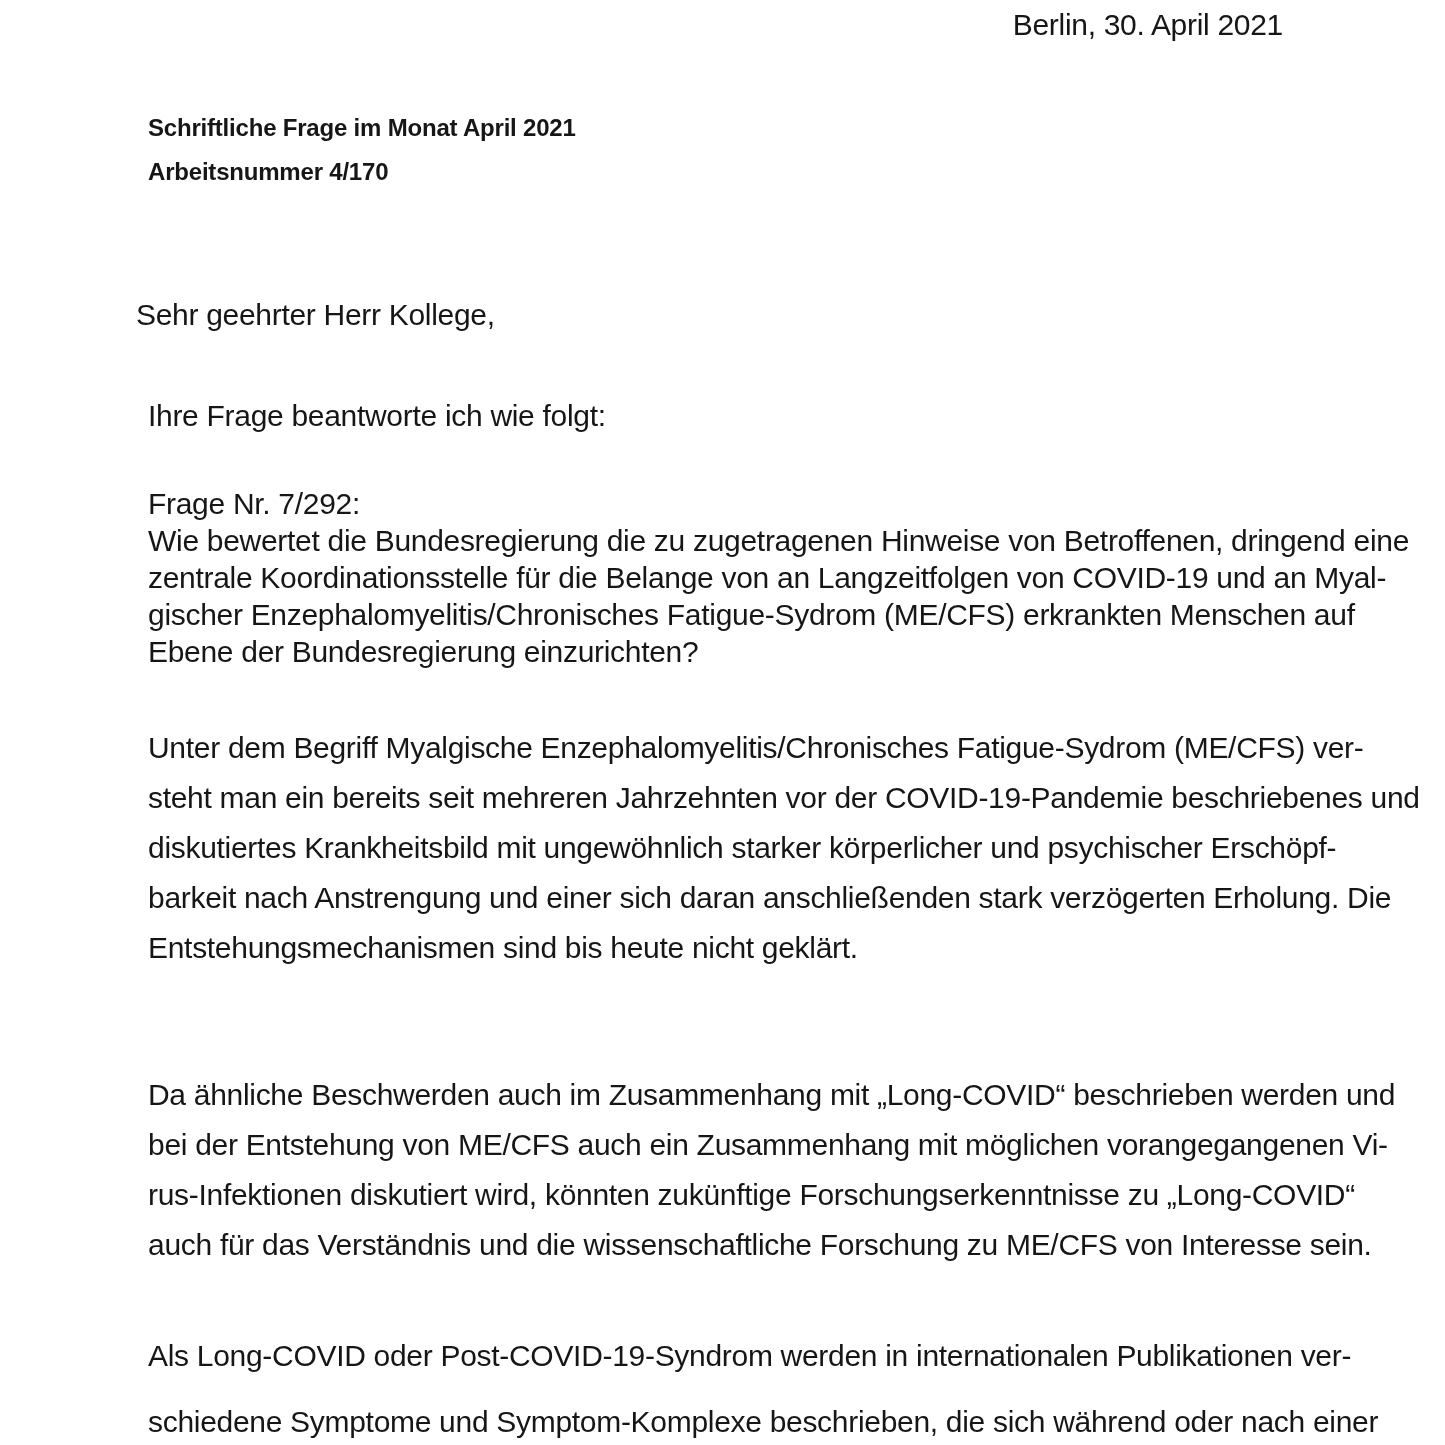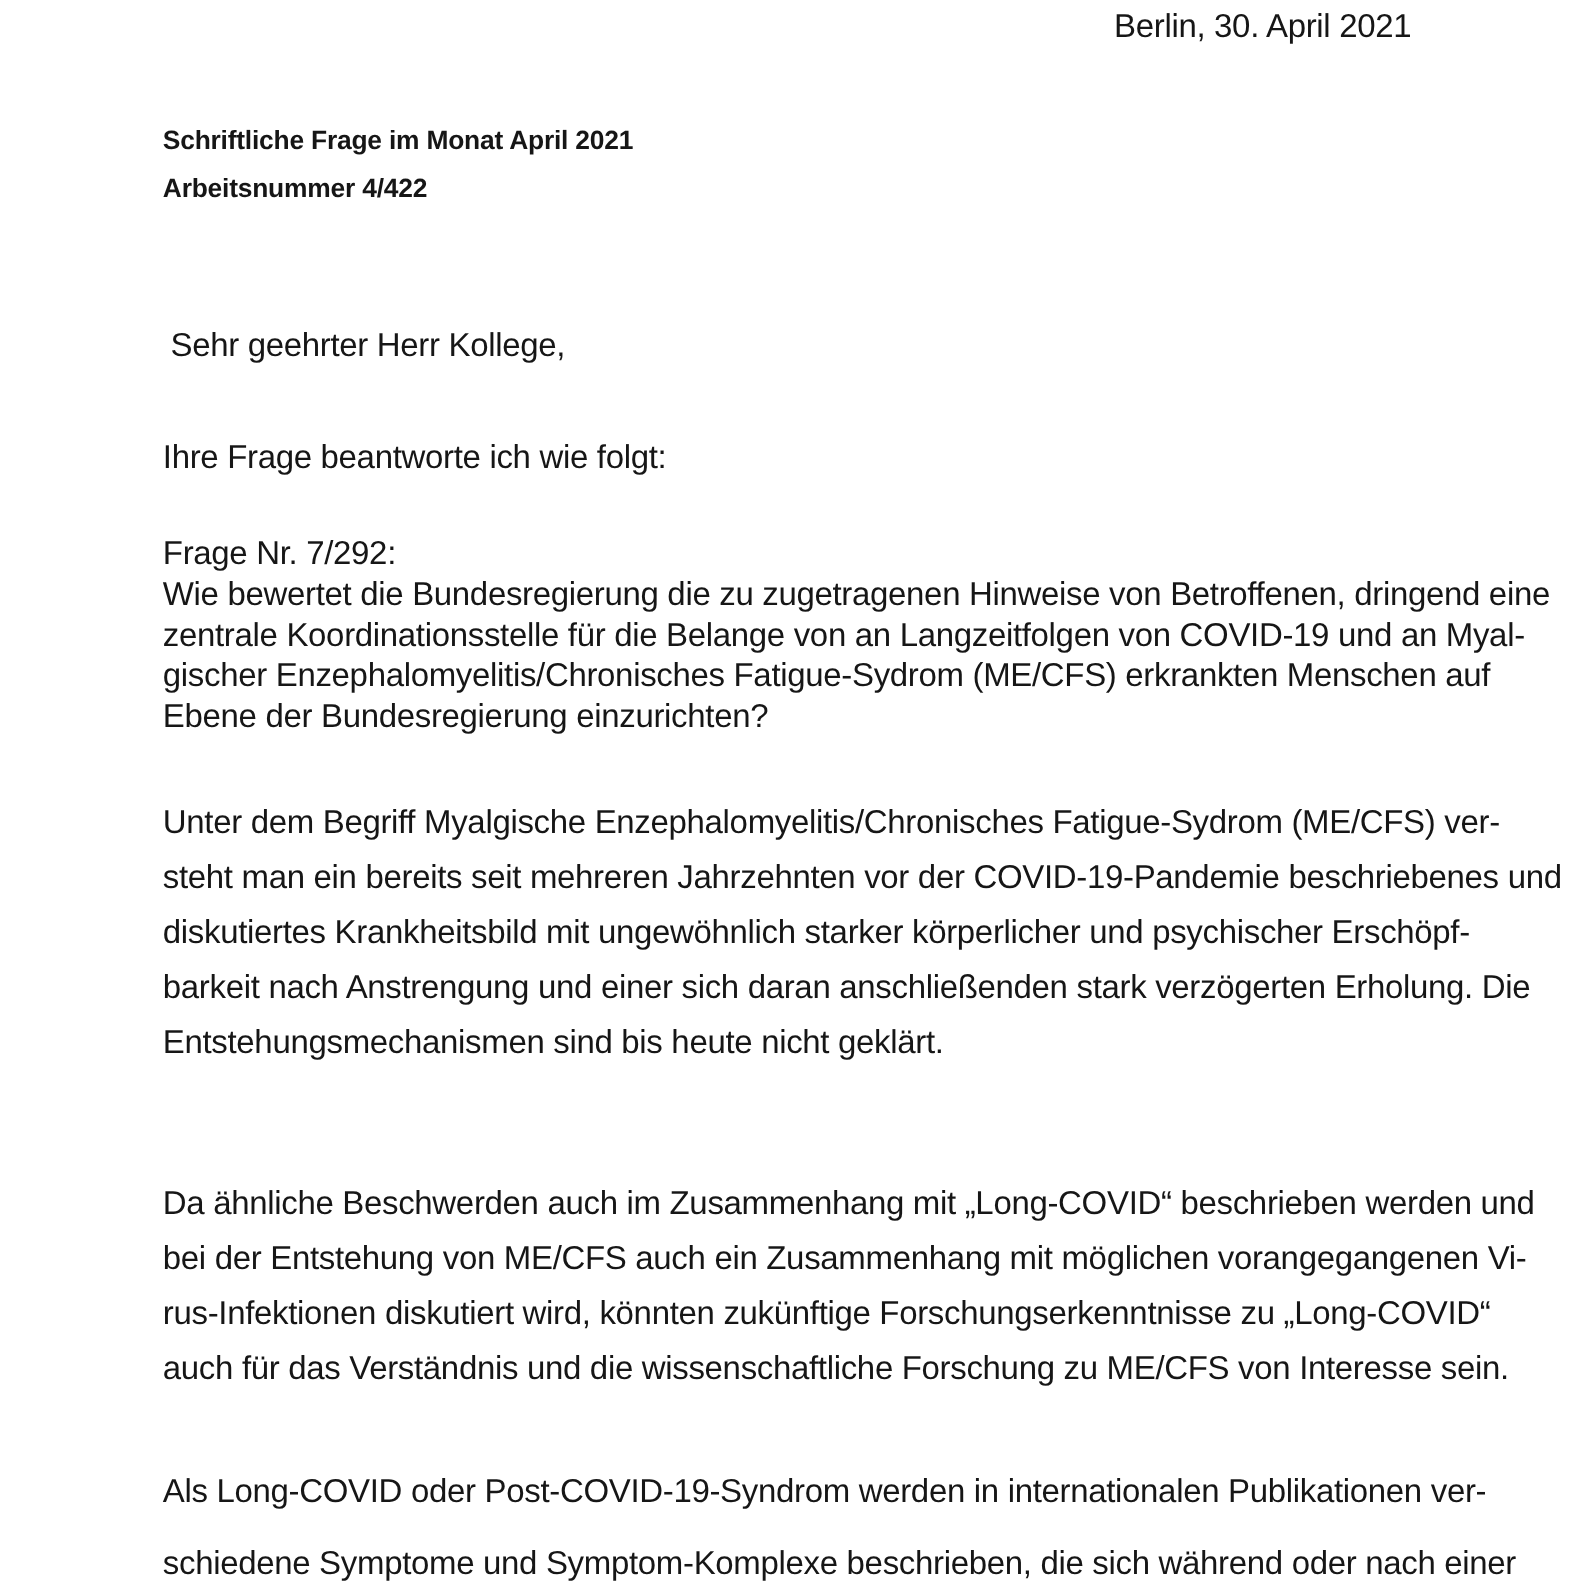--- a/index.html
+++ b/index.html
@@ -30,21 +30,21 @@
     top: 106px;
     left: 148px;
     font-size: 24px;
     font-weight: bold;
     line-height: 44px;
     letter-spacing: -0.2px;
   }
   .salutation {
     position: absolute;
     top: 290px;
-    left: 155px;
+    left: 136px;
     line-height: 50px;
   }
   .intro-line {
     position: absolute;
     top: 391px;
     left: 148px;
     line-height: 50px;
     text-align: center;
   }
   .question-block {
@@ -74,21 +74,21 @@
 </style>
 </head>
 <body>
 
 <div class="page">
 
   <div class="date-line pre">Berlin, 30. April 2021</div>
 
   <div class="subject-heading">
     <div class="pre">Schriftliche Frage im Monat April 2021</div>
-    <div class="pre">Arbeitsnummer 4/422</div>
+    <div class="pre">Arbeitsnummer 4/170</div>
   </div>
 
   <div class="salutation pre">Sehr geehrter Herr Kollege,</div>
 
   <div class="intro-line pre">Ihre Frage beantworte ich wie folgt:</div>
 
   <div class="question-block">
     <div class="pre">Frage Nr. 7/292:</div>
     <div class="pre">Wie bewertet die Bundesregierung die zu zugetragenen Hinweise von Betroffenen, dringend eine
 zentrale Koordinationsstelle für die Belange von an Langzeitfolgen von COVID-19 und an Myal-

